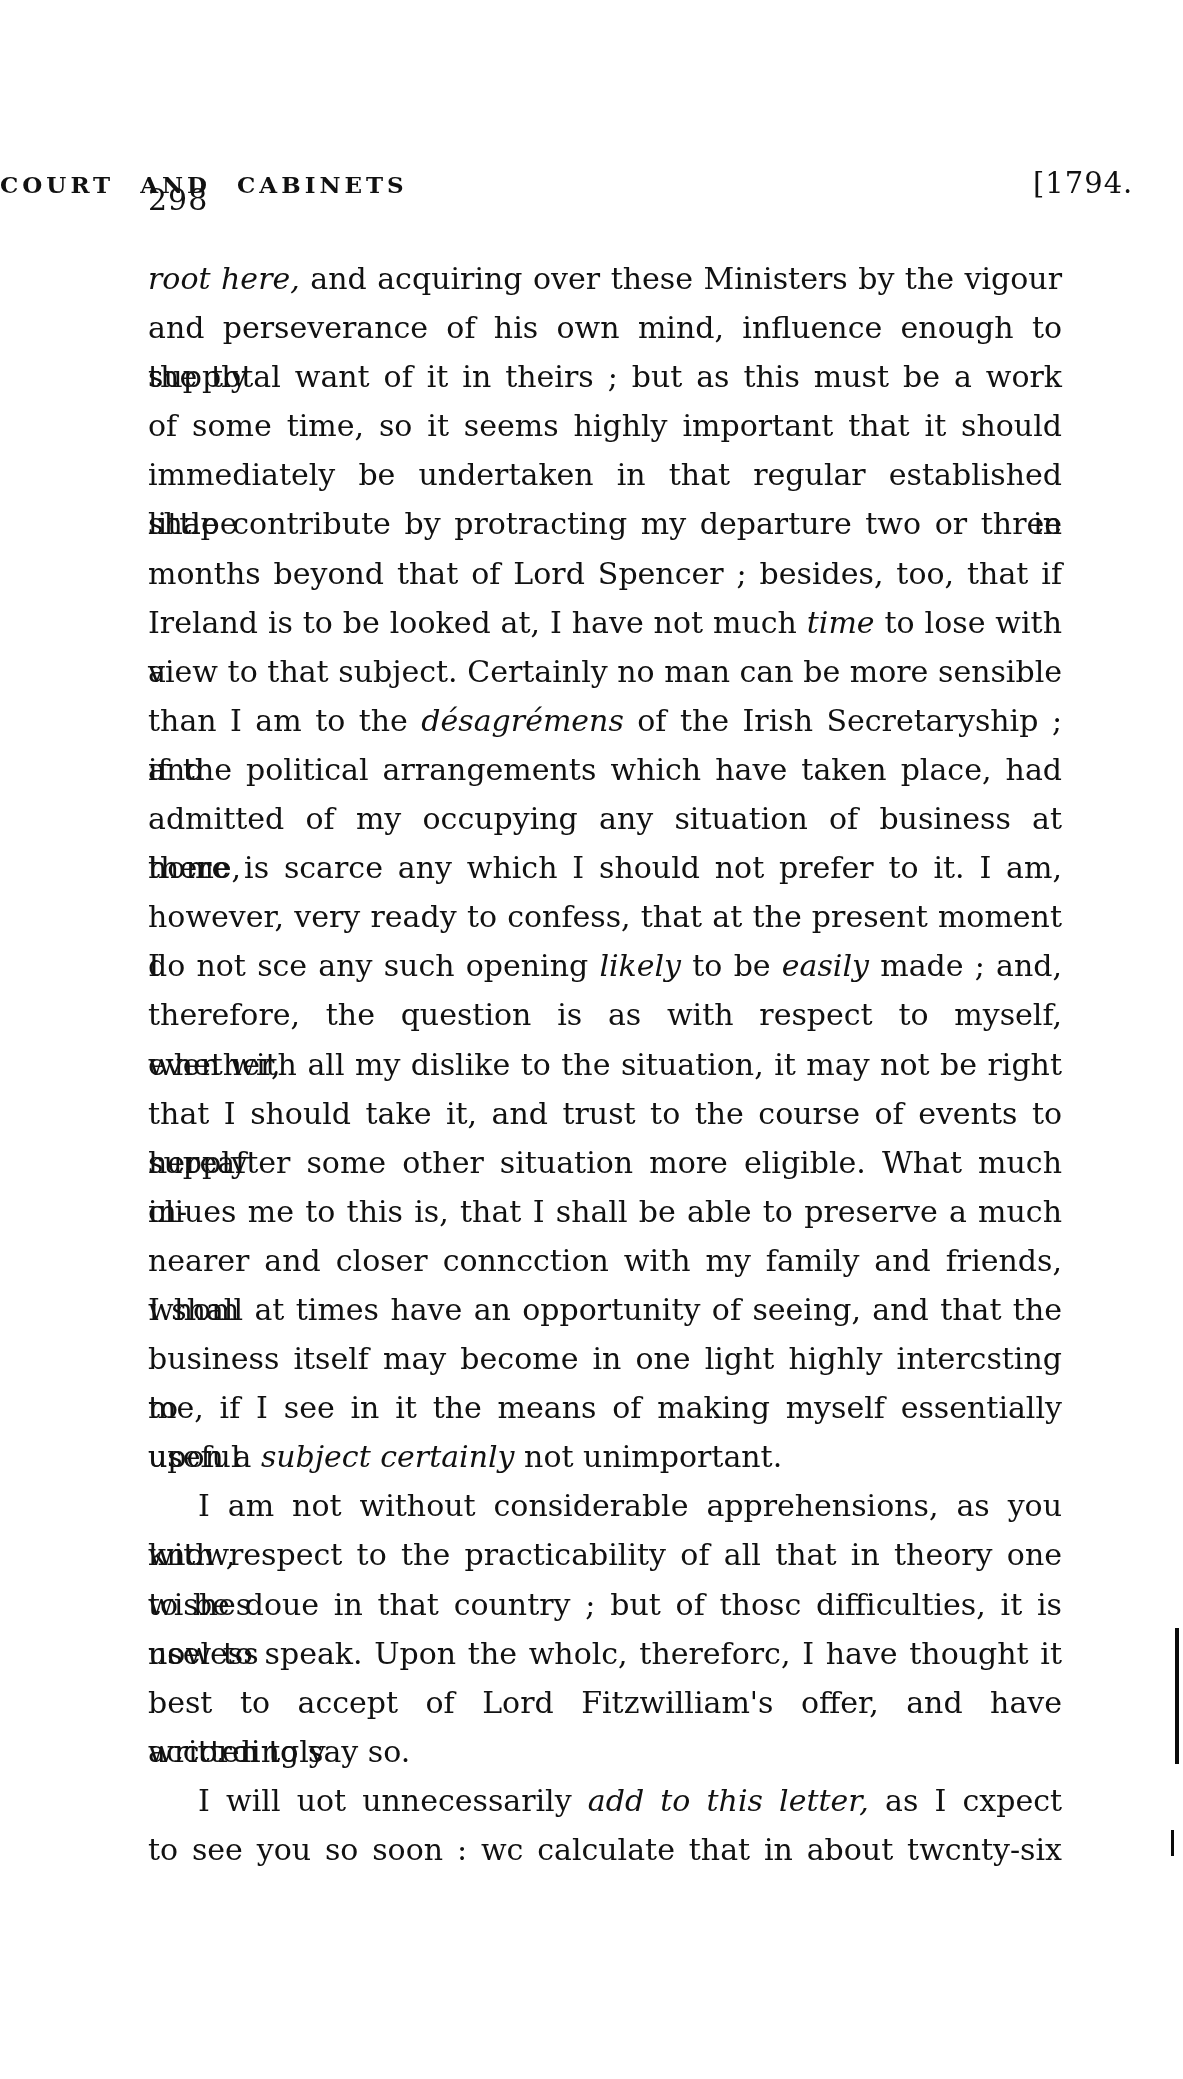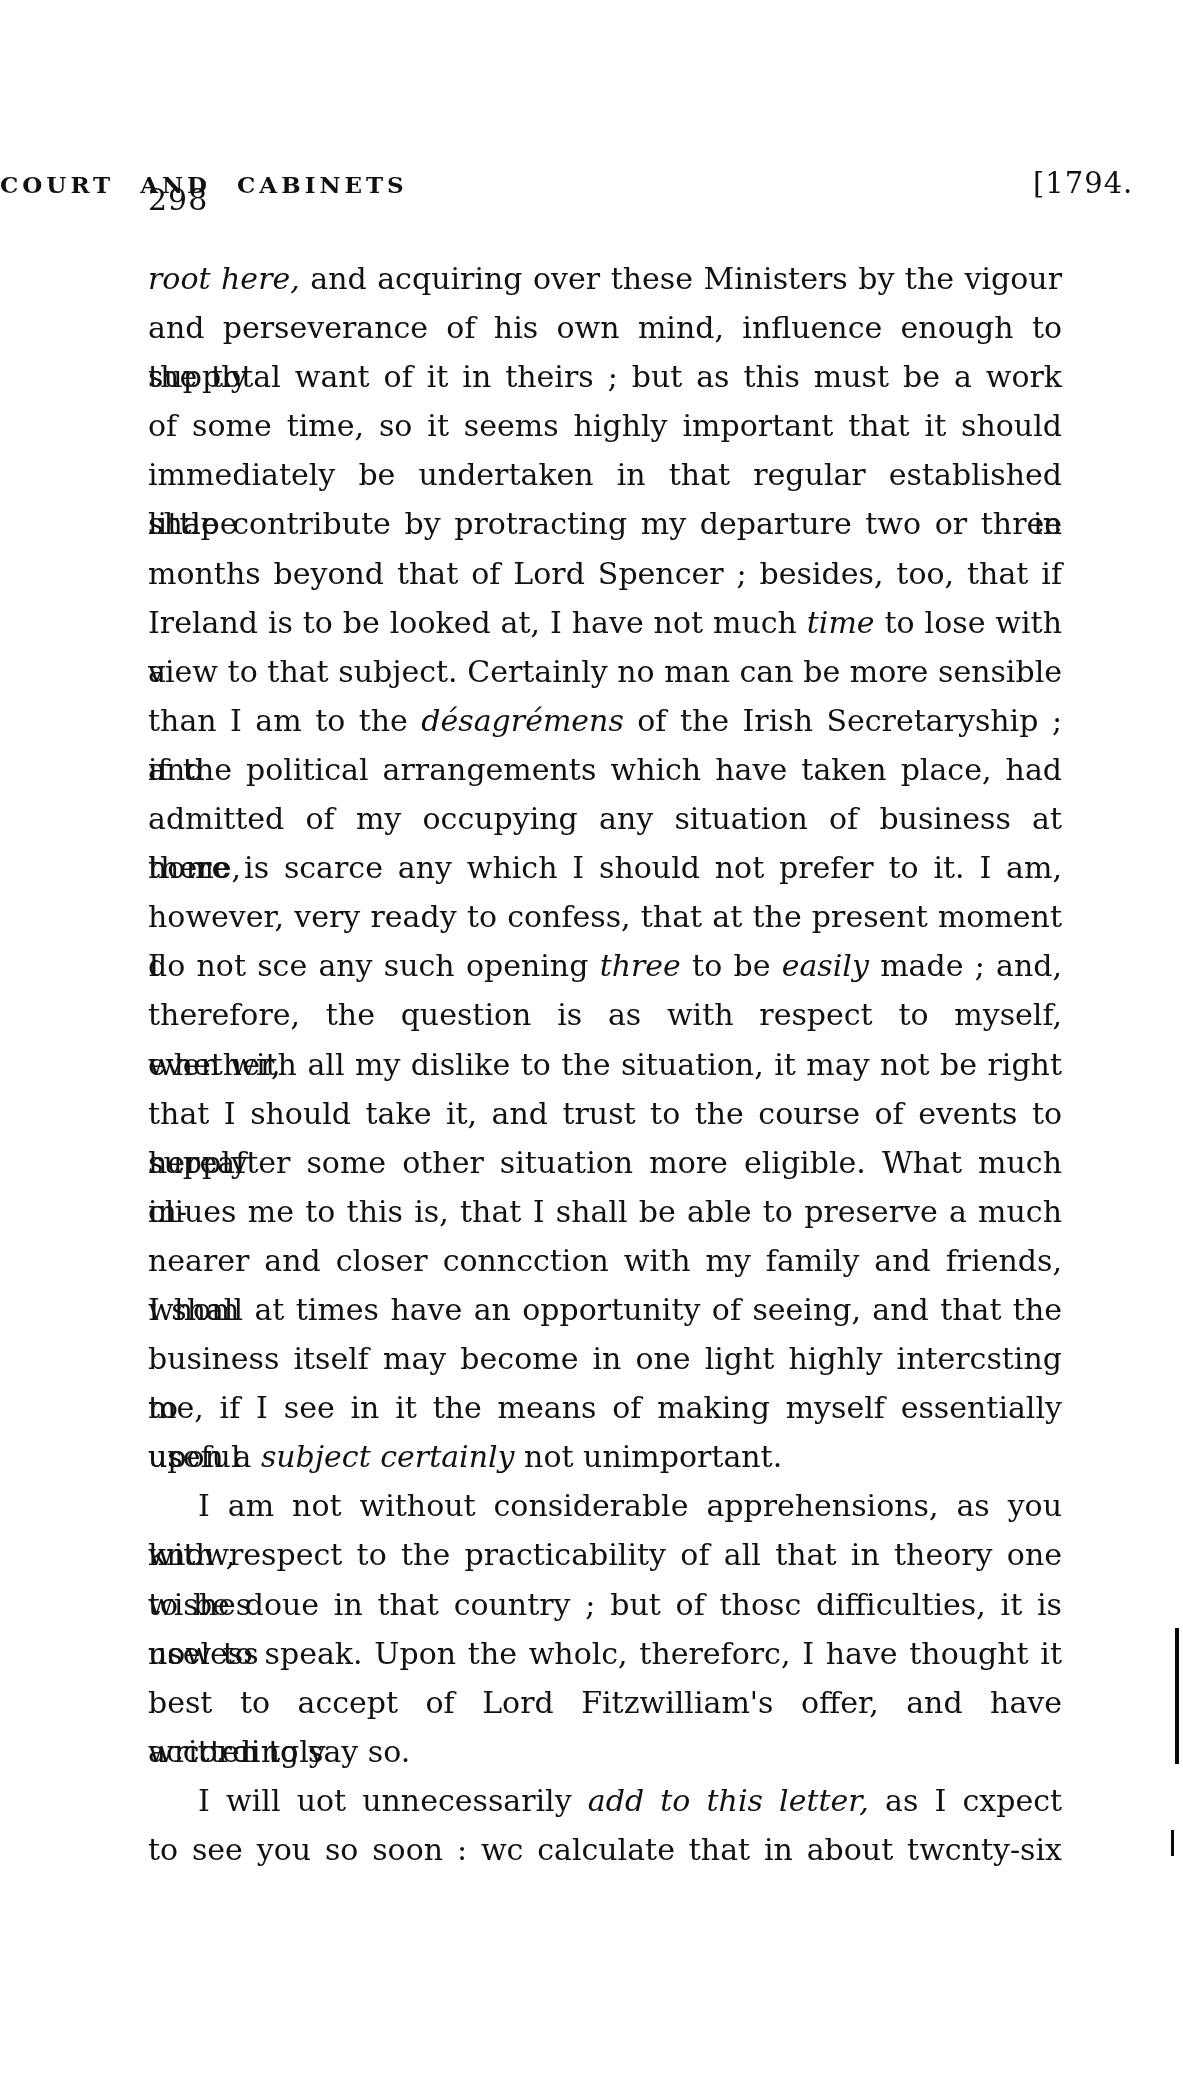--- a/index.html
+++ b/index.html
@@ -59,21 +59,21 @@
     <div class="line">immediately be undertaken in that regular established shape in</div>
     <div class="line">little contribute by protracting my departure two or three</div>
     <div class="line">months beyond that of Lord Spencer ; besides, too, that if</div>
     <div class="line">Ireland is to be looked at, I have not much <i>time</i> to lose with a</div>
     <div class="line">view to that subject.  Certainly no man can be more sensible</div>
     <div class="line">than I am to the <i>désagrémens</i> of the Irish Secretaryship ; and</div>
     <div class="line">if the political arrangements which have taken place, had</div>
     <div class="line">admitted of my occupying any situation of business at home,</div>
     <div class="line">there is scarce any which I should not prefer to it.  I am,</div>
     <div class="line">however, very ready to confess, that at the present moment I</div>
-    <div class="line">do not sce any such opening <i>three</i> to be <i>easily</i> made ; and,</div>
+    <div class="line">do not sce any such opening <i>likely</i> to be <i>easily</i> made ; and,</div>
     <div class="line">therefore, the question is as with respect to myself, whether,</div>
     <div class="line">even with all my dislike to the situation, it may not be right</div>
     <div class="line">that I should take it, and trust to the course of events to supply</div>
     <div class="line">hereafter some other situation more eligible.  What much in-</div>
     <div class="line">cliues me to this is, that I shall be able to preserve a much</div>
     <div class="line">nearer and closer conncction with my family and friends, whom</div>
     <div class="line">I shall at times have an opportunity of seeing, and that the</div>
     <div class="line">business itself may become in one light highly intercsting to</div>
     <div class="line">me, if I see in it the means of making myself essentially useful</div>
     <div class="line last-left">upon a <i>subject certainly</i> not unimportant.</div>

